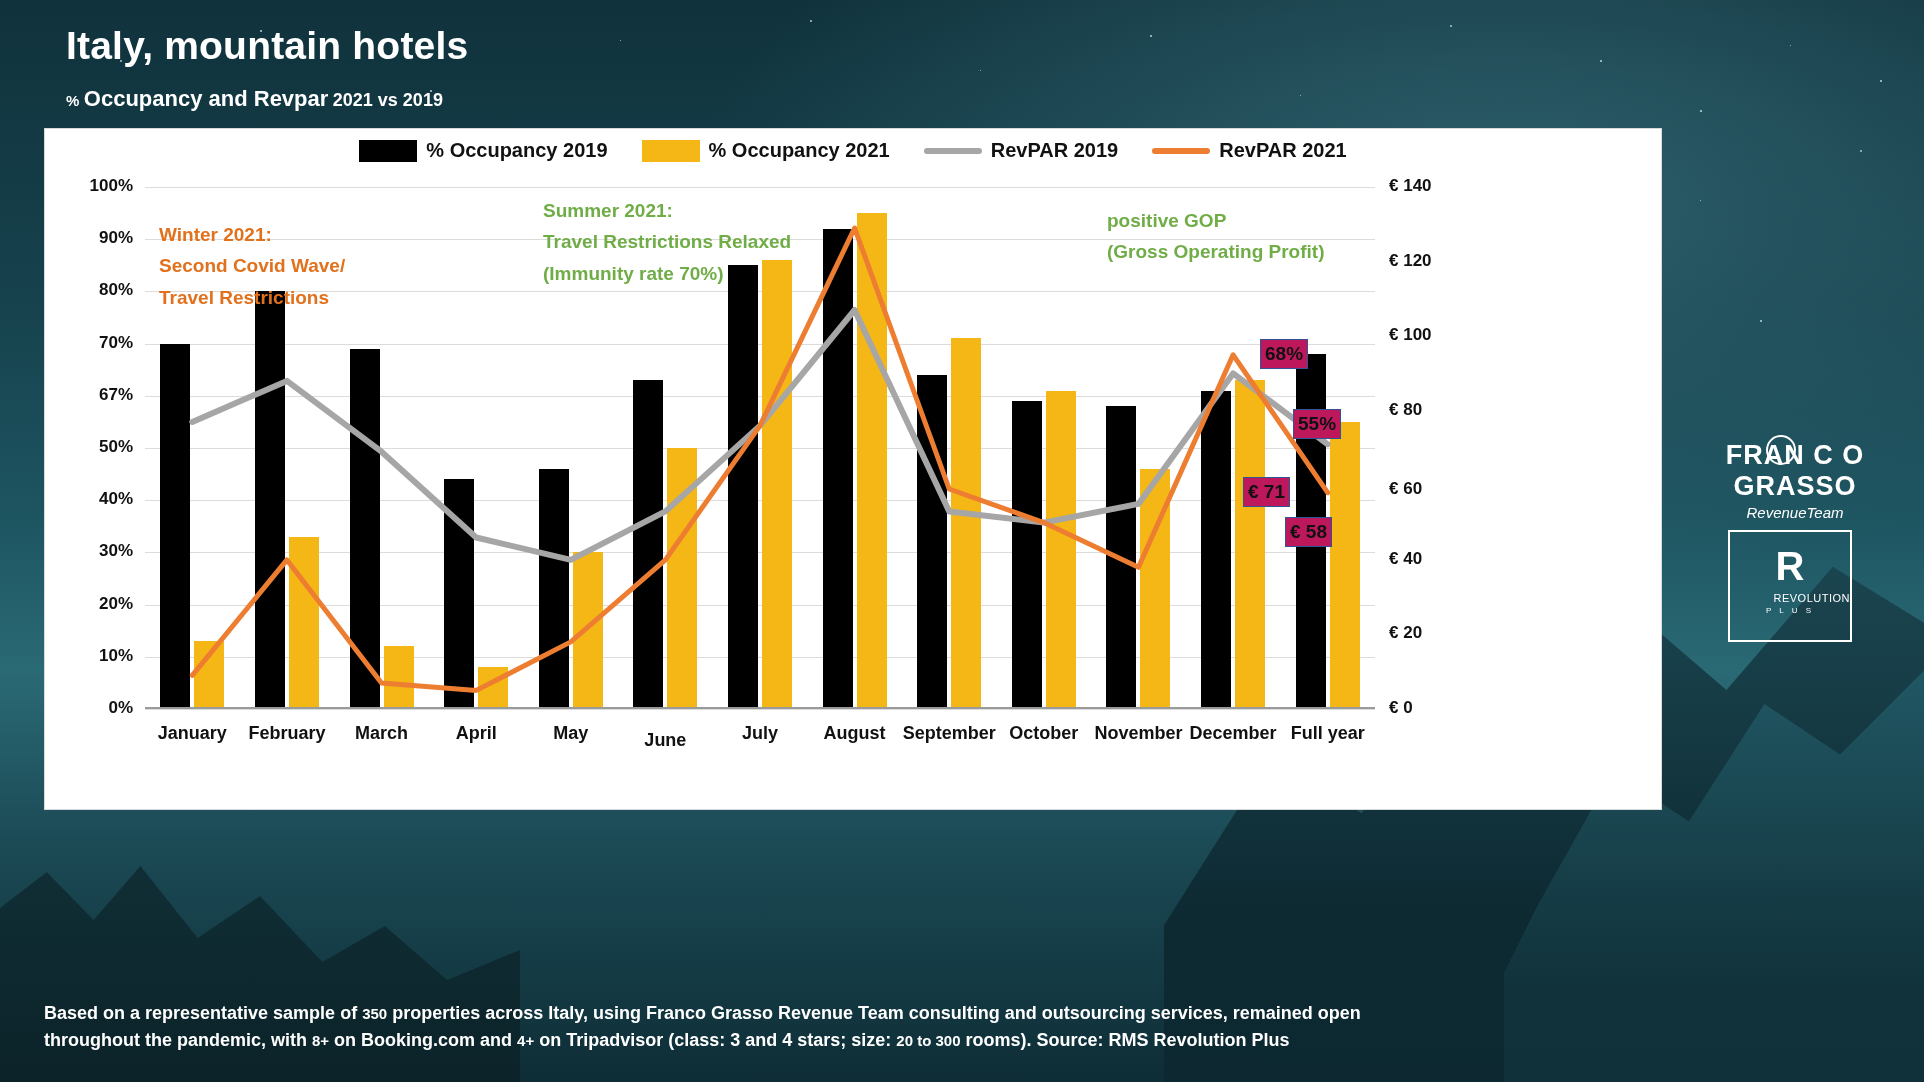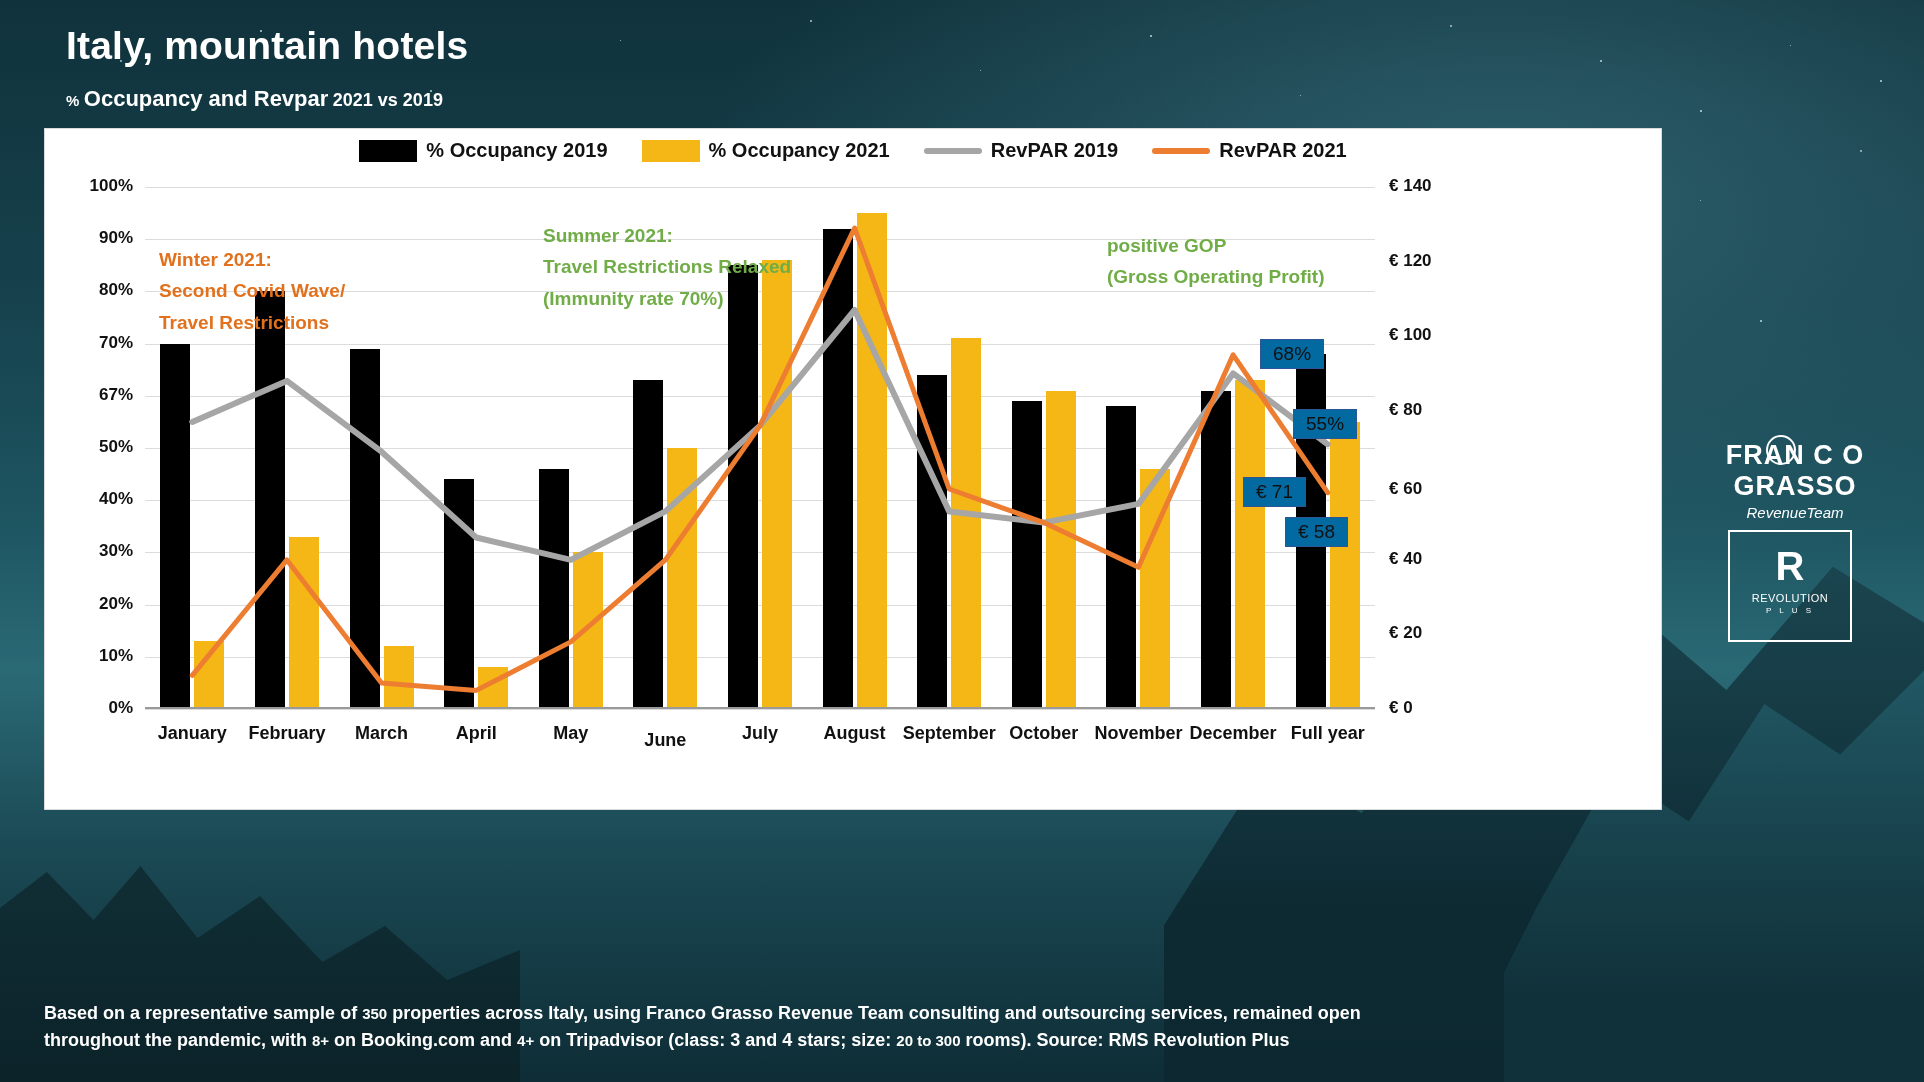--- a/index.html
+++ b/index.html
@@ -99,32 +99,31 @@
 
   .bar { position: absolute; bottom: 0; }
   .bar.b2019 { background: #000000; }
   .bar.b2021 { background: #f5b715; }
 
   #lines { position: absolute; inset: 0; overflow: visible; }
 
   .annot {
     position: absolute; font-size: 19px; font-weight: bold; line-height: 1.65;
     white-space: nowrap;
-    margin-top: 25px;
   }
   #annot-winter { color: #e2711d; }
   #annot-summer { color: #70ad47; }
   #annot-yearend { color: #70ad47; }
 
   .callout {
     position: absolute;
     border: 1.5px solid #2f5597;
-    background: #0369a1;
-    color: #111; font-size: 19px; font-weight: normal;
-    padding: 3px 12px;
+    background: #be185d;
+    color: #111; font-size: 19px; font-weight: bold;
+    padding: 3px 4px;
     white-space: nowrap;
   }
 
   
   #footer {
     position: absolute; left: 44px; top: 1000px; width: 1760px;
     color: #ffffff; font-weight: bold; font-size: 18px; line-height: 1.5;
   }
   #footer .sm { font-size: 15px; }
 
@@ -137,21 +136,21 @@
   #logo-fg .fg-sub { font-size: 15px; font-style: italic; margin-top: 2px; }
   #logo-fg .fg-ring {
     position: absolute; left: 66px; top: -5px; width: 30px; height: 30px;
     border: 2px solid #ffffff; border-radius: 50%;
   }
   #logo-rev {
     position: absolute; left: 1728px; top: 530px; width: 124px; height: 112px;
     border: 2px solid #ffffff; color: #ffffff; text-align: center;
   }
   #logo-rev .rv-r { font-size: 40px; font-weight: bold; margin-top: 14px; line-height: 1; }
-  #logo-rev .rv-t { font-size: 11px; letter-spacing: .5px; margin-top: 6px; }
+  #logo-rev .rv-t { font-size: 11px; letter-spacing: .5px; margin-top: 6px; text-align: right; }
   #logo-rev .rv-p { font-size: 8px; letter-spacing: 3px; margin-top: 2px; }
 </style>
 </head>
 <body>
 
 <div id="bg">
   <div id="mountain-right"></div>
   <div id="ridge-right"></div>
   <div id="mountain-left"></div>
   <div id="stars">

